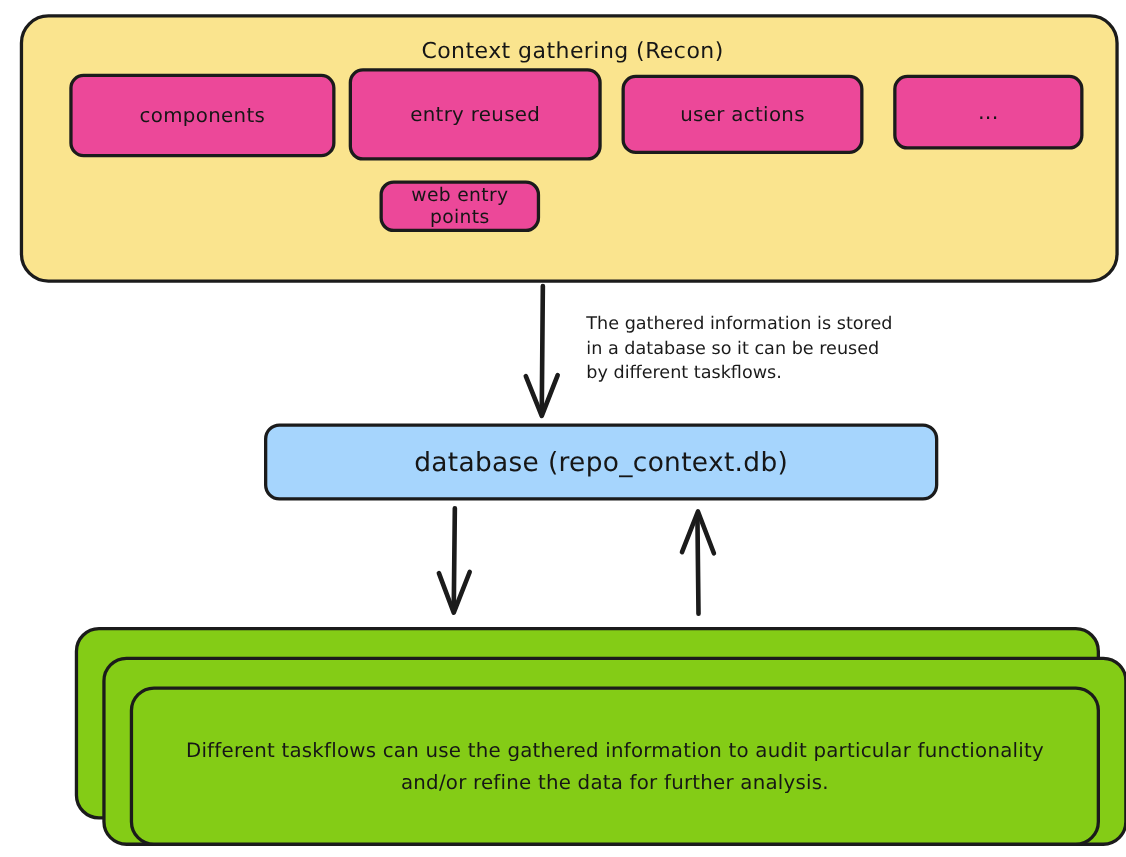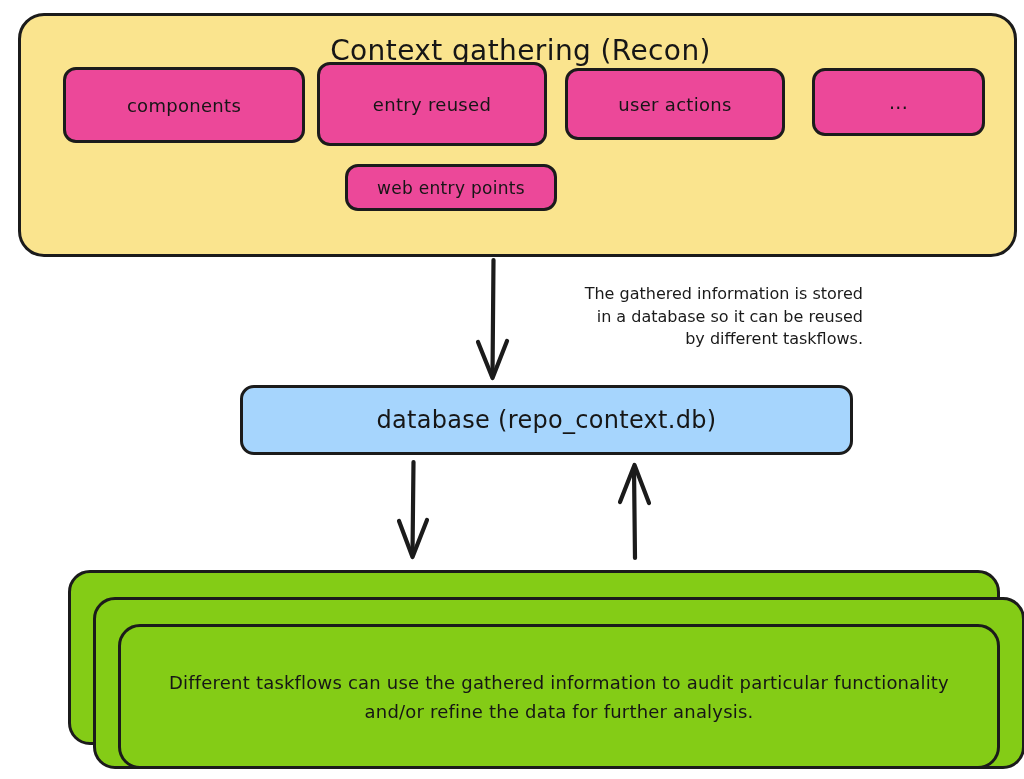--- a/index.html
+++ b/index.html
@@ -42,39 +42,39 @@
     border: 3.5px solid #1b1b1b;
     border-radius: 26px;
     display: block;
   }
   #recon-title {
     position: absolute;
     left: 0;
     top: 18px;
     width: 999px;
     text-align: center;
-    font-size: 28px;
+    font-size: 20px;
     letter-spacing: 0.4px;
     color: #161616;
   }
 
   
   .white-box {
     background: #ec4899;
     border: 3.5px solid #1b1b1b;
     border-radius: 13px;
     font-size: 18px;
     letter-spacing: 0.3px;
     color: #161616;
   }
   #box-components  { left: 63px;  top: 67px;  width: 242px; height: 76px; }
   #box-entry       { left: 317px; top: 62px;  width: 230px; height: 84px; }
   #box-useractions { left: 565px; top: 68px;  width: 220px; height: 72px; }
   #box-ellipsis    { left: 812px; top: 68px;  width: 173px; height: 68px; font-size: 19px; }
-  #box-webentry    { left: 345px; top: 164px; width: 212px; height: 47px; font-size: 17px; }
+  #box-webentry    { left: 345px; top: 164px; width: 146px; height: 47px; font-size: 17px; }
 
   
   #database-box {
     left: 240px;
     top: 385px;
     width: 613px;
     height: 70px;
     background: #A6D5FD;
     border: 3.5px solid #1b1b1b;
     border-radius: 14px;
@@ -85,21 +85,21 @@
 
   
   #annotation {
     position: absolute;
     left: 533px;
     top: 283px;
     width: 330px;
     font-size: 16px;
     line-height: 22.5px;
     color: #1a1a1a;
-    text-align: right;
+    text-align: left;
     white-space: pre-line;
   }
 
   
   .green-layer {
     position: absolute;
     background: #84cc16;
     border: 3.5px solid #1b1b1b;
     border-radius: 22px;
     box-sizing: border-box;

